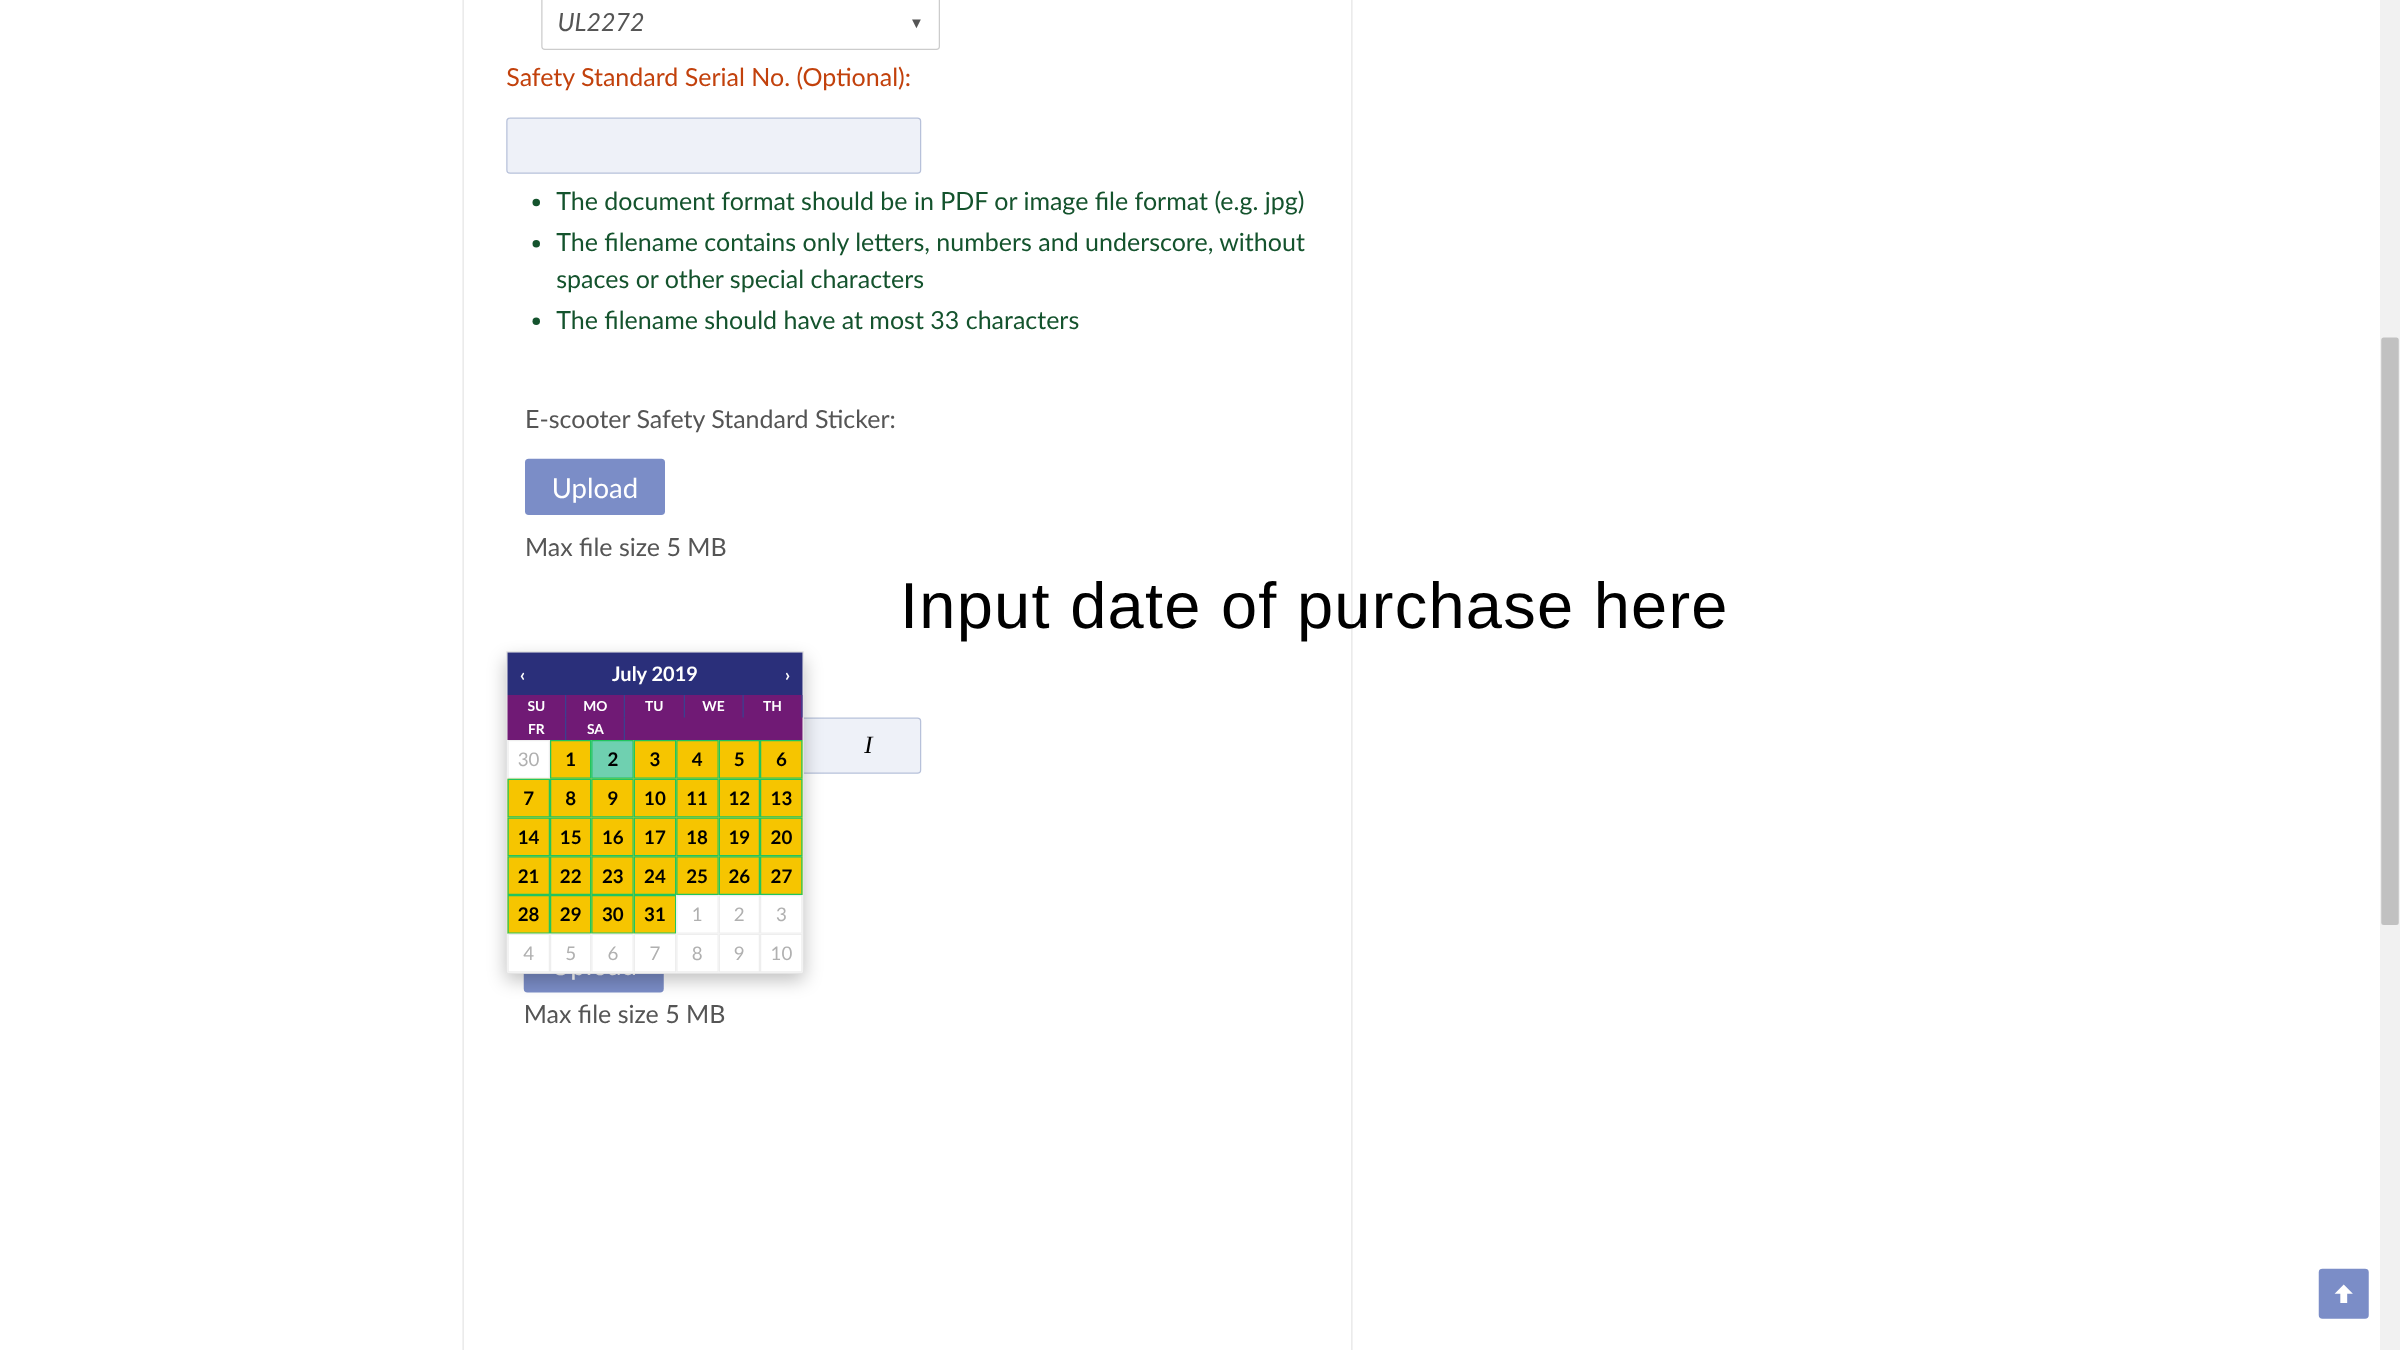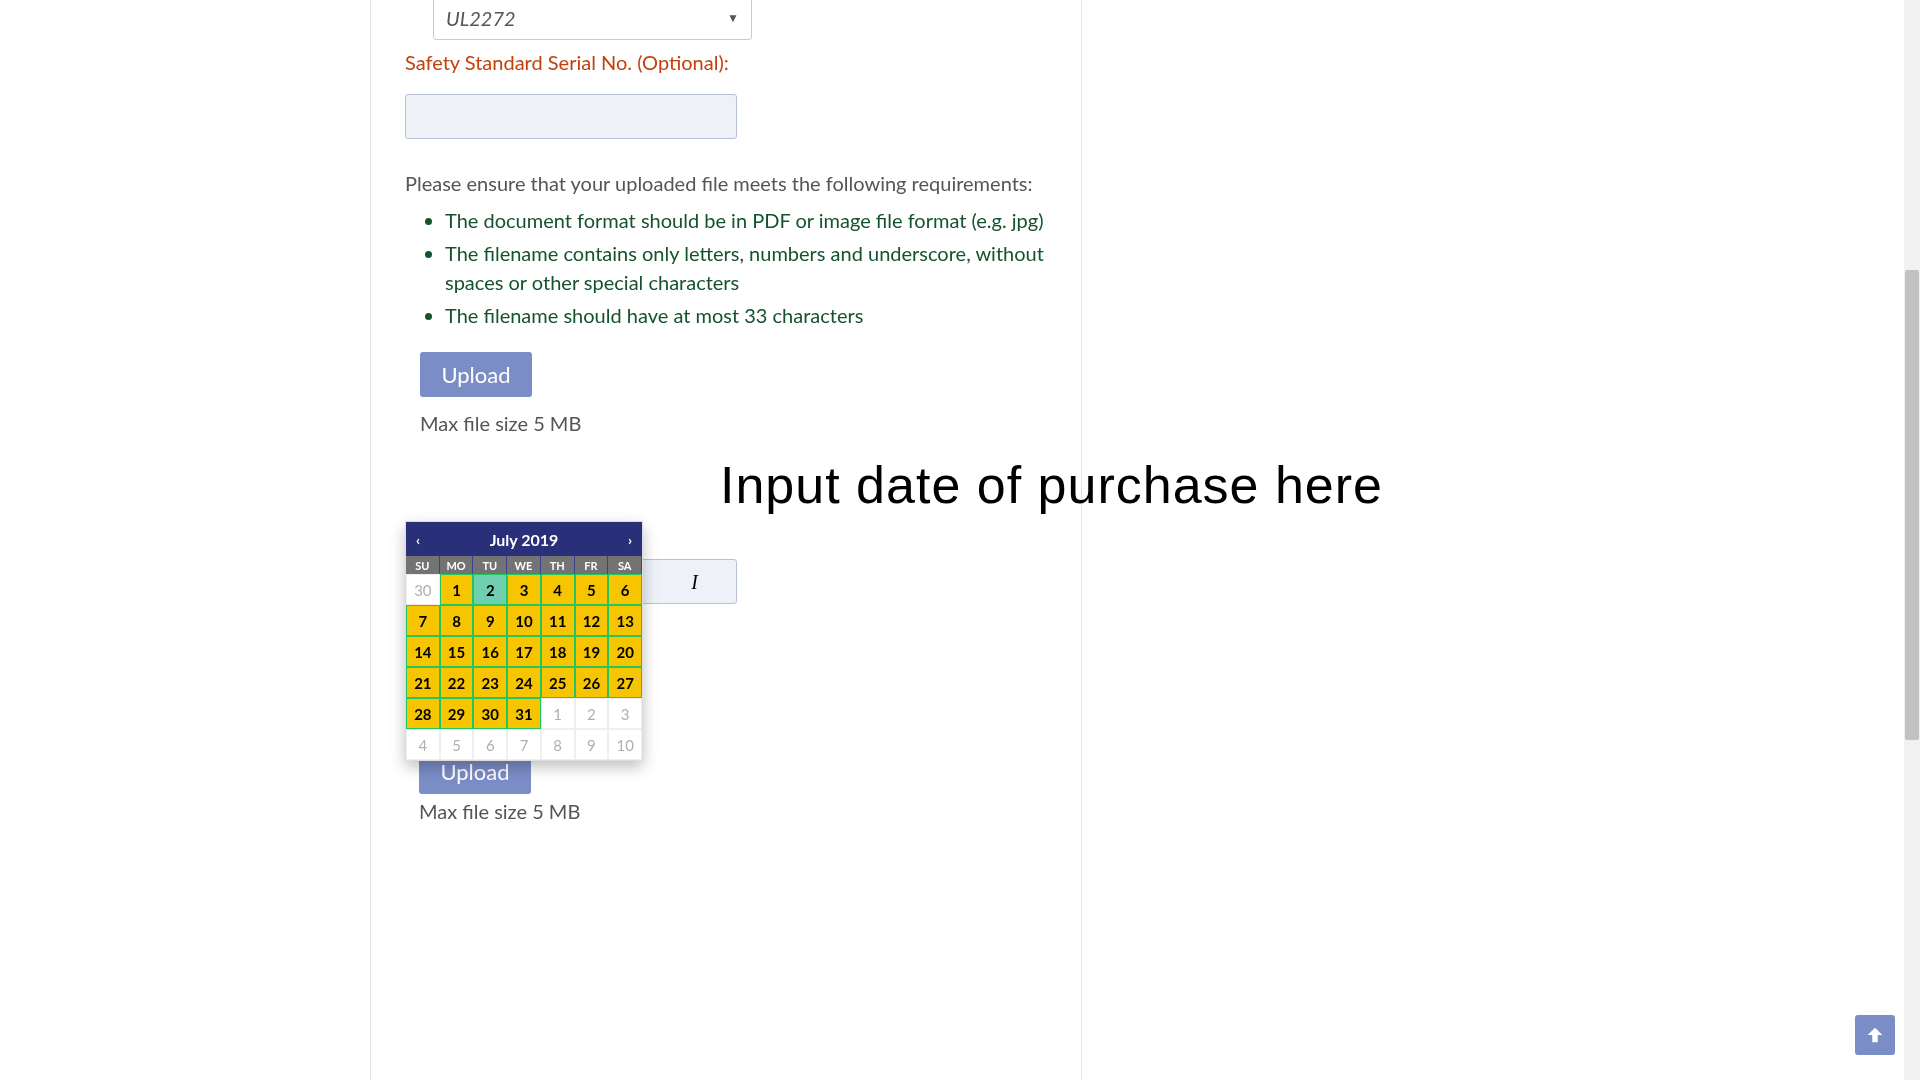--- a/index.html
+++ b/index.html
@@ -18,21 +18,21 @@
   .hint{margin-left:15px;color:#555;font-size:20px;margin-top:14px;}
   .date-label{color:#555;font-size:20px;margin-top:80px;}
   .date-input{width:306px;height:43px;border:1px solid #b7c1da;background:#eef1f8;border-radius:3px;margin-top:20px;display:flex;align-items:center;padding:0 12px;font-style:italic;color:#888;font-size:20px;position:relative;}
   .cursor{position:absolute;left:12px;top:7px;width:1px;height:28px;background:#555;}
   .text-cursor{position:absolute;right:38px;top:50%;transform:translateY(-50%);font-family:serif;font-size:20px;color:#000;}
   .annot{position:absolute;left:720px;top:455px;font-size:52px;color:#000;letter-spacing:1px;font-family:"Segoe UI",Arial,sans-serif;}
   
   .cal-wrap{position:absolute;left:405px;top:521px;width:236px;border:1px solid #ddd;box-shadow:0 6px 14px rgba(0,0,0,.25);background:#fff;}
   .cal-head{background:#2a2f7a;color:#fff;height:34px;display:flex;align-items:center;justify-content:space-between;padding:0 10px;font-size:16px;font-weight:bold;}
   .cal-head .nav{cursor:pointer;font-size:14px;}
-  .dow{display:grid;grid-template-columns:repeat(7,1fr);background:#737373;text-align:center;}
+  .dow{display:grid;grid-template-columns:repeat(5,1fr);background:#701a75;text-align:center;}
   .dow div{height:18px;display:flex;align-items:center;justify-content:center;color:#fff;font-size:11px;font-weight:bold;border-right:1px solid #3b4090;}
   .grid{display:grid;grid-template-columns:repeat(7,1fr);}
   .cell{height:31px;display:flex;align-items:center;justify-content:center;font-size:15px;font-weight:bold;border:1px solid #22c55e;box-sizing:border-box;}
   .in{background:#f6c500;color:#000;}
   .out{background:#fff;color:#b0b0b0;border-color:#eee;font-weight:normal;}
   .today{background:#6fd0b0;color:#000;}
   
   .upload-btn2{position:absolute;left:419px;top:749px;width:112px;height:45px;background:#7b8dc7;border-radius:3px;display:flex;align-items:center;justify-content:center;color:#fff;font-size:22px;}
   .hint2{position:absolute;left:419px;top:799px;color:#555;font-size:20px;}
   
@@ -53,27 +53,27 @@
     <div style="margin-left:28px;">
       <div class="select">
         <span>UL2272</span>
         <span class="caret">▼</span>
       </div>
     </div>
 
     <div class="label">Safety Standard Serial No. (Optional):</div>
     <div class="text-input"></div>
 
-    <div class="para">Please ensure that your uploaded file meets the following requirements:</div>
     <ul class="req">
       <li>The document format should be in PDF or image file format (e.g. jpg)</li>
       <li>The filename contains only letters, numbers and underscore, without spaces or other special characters</li>
       <li>The filename should have at most 33 characters</li>
     </ul>
 
+    <div class="sub-label">E-scooter Safety Standard Sticker:</div>
     <div class="upload-btn">
       <span>Upload</span>
     </div>
     <div class="hint">Max file size 5 MB</div>
 
     <div class="date-label">Date of Purchase:</div>
     <div class="date-input">
       <span class="cursor"></span>
       <span>(DDMMYYYY)</span>
       <span class="text-cursor">I</span>

